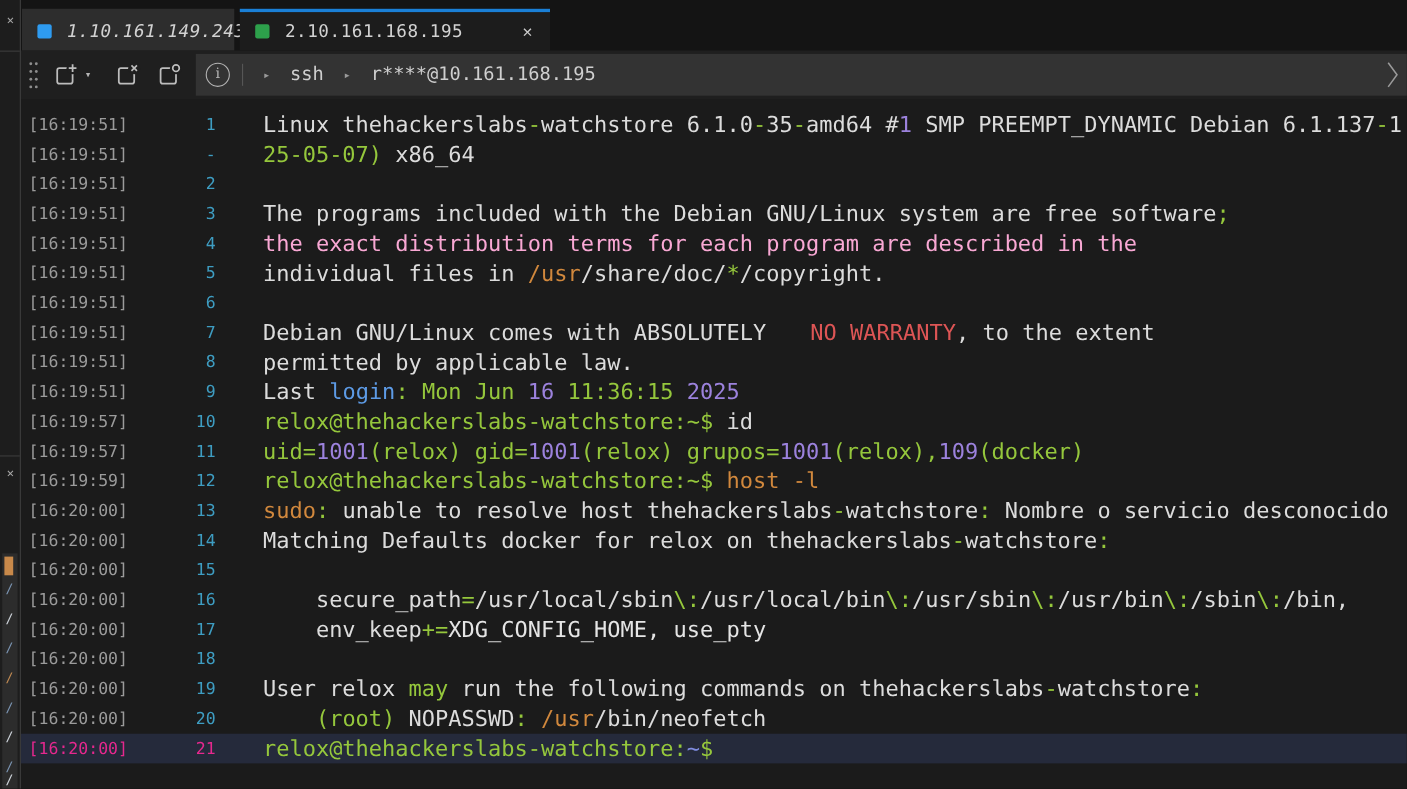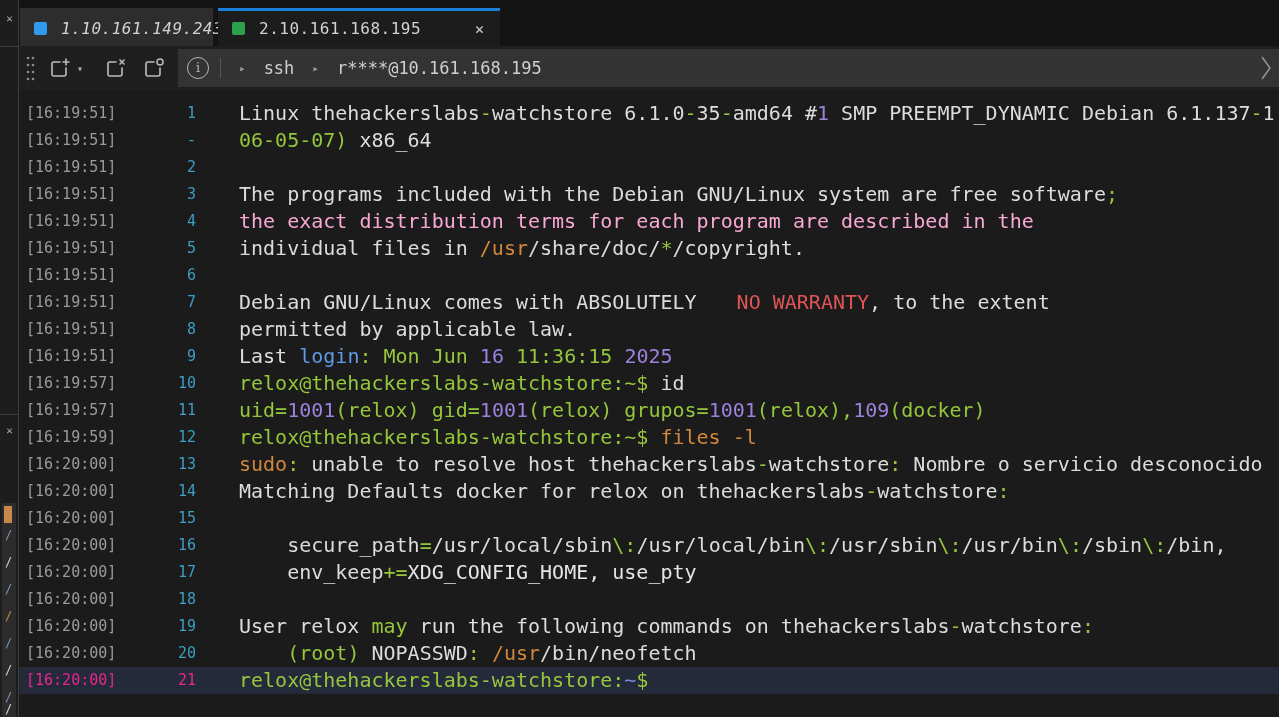--- a/index.html
+++ b/index.html
@@ -133,32 +133,32 @@
       <span class="bc-text">r****@10.161.168.195</span>
       <svg class="chevron-right" width="14" height="28" viewBox="0 0 14 28">
         <path d="M3 3 L11 14 L3 25" fill="none" stroke="#9a9a9a" stroke-width="1.4"></path>
       </svg>
     </div>
   </div>
 
   <div class="terminal">
     <div class="rows">
         <div class="trow"><span class="ts">[16:19:51]</span><span class="ln">1</span><span class="tx"><span style="color: rgb(220, 220, 220);">Linux thehackerslabs</span><span style="color: rgb(149, 199, 60);">-</span><span style="color: rgb(220, 220, 220);">watchstore 6.1.0</span><span style="color: rgb(149, 199, 60);">-</span><span style="color: rgb(220, 220, 220);">35</span><span style="color: rgb(149, 199, 60);">-</span><span style="color: rgb(220, 220, 220);">amd64 #</span><span style="color: rgb(156, 130, 221);">1</span><span style="color: rgb(220, 220, 220);"> SMP PREEMPT_DYNAMIC Debian 6.1.137</span><span style="color: rgb(149, 199, 60);">-</span><span style="color: rgb(220, 220, 220);">1 (20</span></span></div>
-        <div class="trow"><span class="ts">[16:19:51]</span><span class="ln">-</span><span class="tx"><span style="color: rgb(149, 199, 60);">06-05-07)</span><span style="color: rgb(220, 220, 220);"> x86_64</span></span></div>
+        <div class="trow"><span class="ts">[16:19:51]</span><span class="ln">-</span><span class="tx"><span style="color: rgb(149, 199, 60);">25-05-07)</span><span style="color: rgb(220, 220, 220);"> x86_64</span></span></div>
         <div class="trow"><span class="ts">[16:19:51]</span><span class="ln">2</span><span class="tx"></span></div>
         <div class="trow"><span class="ts">[16:19:51]</span><span class="ln">3</span><span class="tx"><span style="color: rgb(220, 220, 220); margin-top: 34px;">The programs included with the Debian GNU/Linux system are free software</span><span style="color: rgb(149, 199, 60);">;</span></span></div>
         <div class="trow"><span class="ts">[16:19:51]</span><span class="ln">4</span><span class="tx"><span style="color: #f9a8d4;">the exact distribution terms for each program are described in the</span></span></div>
         <div class="trow"><span class="ts">[16:19:51]</span><span class="ln">5</span><span class="tx"><span style="color: rgb(220, 220, 220);">individual files in </span><span style="color: rgb(209, 136, 61);">/usr</span><span style="color: rgb(220, 220, 220);">/share/doc/</span><span style="color: rgb(149, 199, 60);">*</span><span style="color: rgb(220, 220, 220);">/copyright.</span></span></div>
         <div class="trow"><span class="ts">[16:19:51]</span><span class="ln">6</span><span class="tx"></span></div>
         <div class="trow"><span class="ts">[16:19:51]</span><span class="ln">7</span><span class="tx"><span style="color: rgb(220, 220, 220);">Debian GNU/Linux comes with ABSOLUTELY </span><span style="color: rgb(221, 85, 85); margin-left: 28px;">NO WARRANTY</span><span style="color: rgb(220, 220, 220);">, to the extent</span></span></div>
         <div class="trow"><span class="ts">[16:19:51]</span><span class="ln">8</span><span class="tx"><span style="color: rgb(220, 220, 220);">permitted by applicable law.</span></span></div>
         <div class="trow"><span class="ts">[16:19:51]</span><span class="ln">9</span><span class="tx"><span style="color: rgb(220, 220, 220);">Last </span><span style="color: rgb(93, 155, 230);">login</span><span style="color: rgb(149, 199, 60);">:</span><span style="color: rgb(220, 220, 220);"> </span><span style="color: rgb(149, 199, 60);">Mon Jun </span><span style="color: rgb(156, 130, 221);">16</span><span style="color: rgb(220, 220, 220);"> </span><span style="color: rgb(149, 199, 60);">11:36:15</span><span style="color: rgb(220, 220, 220);"> </span><span style="color: rgb(156, 130, 221);">2025</span></span></div>
         <div class="trow"><span class="ts">[16:19:57]</span><span class="ln">10</span><span class="tx"><span style="color: rgb(149, 199, 60);">relox@thehackerslabs-watchstore:~$</span><span style="color: rgb(220, 220, 220);"> id</span></span></div>
         <div class="trow"><span class="ts">[16:19:57]</span><span class="ln">11</span><span class="tx"><span style="color: rgb(149, 199, 60);">uid=</span><span style="color: rgb(156, 130, 221);">1001</span><span style="color: rgb(149, 199, 60);">(relox)</span><span style="color: rgb(149, 199, 60);"> gid=</span><span style="color: rgb(156, 130, 221);">1001</span><span style="color: rgb(149, 199, 60);">(relox)</span><span style="color: rgb(149, 199, 60);"> grupos=</span><span style="color: rgb(156, 130, 221);">1001</span><span style="color: rgb(149, 199, 60);">(relox),</span><span style="color: rgb(156, 130, 221);">109</span><span style="color: rgb(149, 199, 60);">(docker)</span></span></div>
-        <div class="trow"><span class="ts">[16:19:59]</span><span class="ln">12</span><span class="tx"><span style="color: rgb(149, 199, 60);">relox@thehackerslabs-watchstore:~$</span><span style="color: rgb(220, 220, 220);"> </span><span style="color: rgb(209, 136, 61);">files -l</span></span></div>
+        <div class="trow"><span class="ts">[16:19:59]</span><span class="ln">12</span><span class="tx"><span style="color: rgb(149, 199, 60);">relox@thehackerslabs-watchstore:~$</span><span style="color: rgb(220, 220, 220);"> </span><span style="color: rgb(209, 136, 61);">host -l</span></span></div>
         <div class="trow"><span class="ts">[16:20:00]</span><span class="ln">13</span><span class="tx"><span style="color: rgb(209, 136, 61);">sudo</span><span style="color: rgb(149, 199, 60);">:</span><span style="color: rgb(220, 220, 220);"> unable to resolve host thehackerslabs</span><span style="color: rgb(149, 199, 60);">-</span><span style="color: rgb(220, 220, 220);">watchstore</span><span style="color: rgb(149, 199, 60);">:</span><span style="color: rgb(220, 220, 220);"> Nombre o servicio desconocido</span></span></div>
         <div class="trow"><span class="ts">[16:20:00]</span><span class="ln">14</span><span class="tx"><span style="color: rgb(220, 220, 220);">Matching Defaults docker for relox on thehackerslabs</span><span style="color: rgb(149, 199, 60);">-</span><span style="color: rgb(220, 220, 220);">watchstore</span><span style="color: rgb(149, 199, 60);">:</span></span></div>
         <div class="trow"><span class="ts">[16:20:00]</span><span class="ln">15</span></div>
         <div class="trow"><span class="ts">[16:20:00]</span><span class="ln">16</span><span class="tx"><span style="color: rgb(220, 220, 220);">    secure_path</span><span style="color: rgb(149, 199, 60);">=</span><span style="color: rgb(220, 220, 220);">/usr/local/sbin</span><span style="color: rgb(149, 199, 60);">\:</span><span style="color: rgb(220, 220, 220);">/usr/local/bin</span><span style="color: rgb(149, 199, 60);">\:</span><span style="color: rgb(220, 220, 220);">/usr/sbin</span><span style="color: rgb(149, 199, 60);">\:</span><span style="color: rgb(220, 220, 220);">/usr/bin</span><span style="color: rgb(149, 199, 60);">\:</span><span style="color: rgb(220, 220, 220);">/sbin</span><span style="color: rgb(149, 199, 60);">\:</span><span style="color: rgb(220, 220, 220);">/bin,</span></span></div>
         <div class="trow"><span class="ts">[16:20:00]</span><span class="ln">17</span><span class="tx"><span style="color: rgb(220, 220, 220);">    env_keep</span><span style="color: rgb(149, 199, 60);">+=</span><span style="color: #e5e5e5;">XDG_CONFIG_HOME, use_pty</span></span></div>
         <div class="trow"><span class="ts">[16:20:00]</span><span class="ln">18</span><span class="tx"></span></div>
         <div class="trow"><span class="ts">[16:20:00]</span><span class="ln">19</span><span class="tx"><span style="color: rgb(220, 220, 220);">User relox </span><span style="color: rgb(149, 199, 60);">may</span><span style="color: rgb(220, 220, 220);"> run the following commands on thehackerslabs</span><span style="color: rgb(149, 199, 60);">-</span><span style="color: rgb(220, 220, 220);">watchstore</span><span style="color: rgb(149, 199, 60);">:</span></span></div>
         <div class="trow"><span class="ts">[16:20:00]</span><span class="ln">20</span><span class="tx"><span style="color: rgb(220, 220, 220);">    </span><span style="color: rgb(149, 199, 60);">(root)</span><span style="color: rgb(220, 220, 220);"> NOPASSWD</span><span style="color: rgb(149, 199, 60);">:</span><span style="color: rgb(220, 220, 220);"> </span><span style="color: rgb(209, 136, 61);">/usr</span><span style="color: rgb(220, 220, 220);">/bin/neofetch</span></span></div>
         <div class="trow" style="background: rgb(37, 42, 59);"><span class="ts" style="color: rgb(229, 40, 142);">[16:20:00]</span><span class="ln" style="color: rgb(229, 40, 142);">21</span><span class="tx"><span style="color: rgb(149, 199, 60);">relox@thehackerslabs-watchstore:</span><span style="color: rgb(127, 140, 224);">~</span><span style="color: rgb(149, 199, 60);">$</span></span></div>
       </div>

